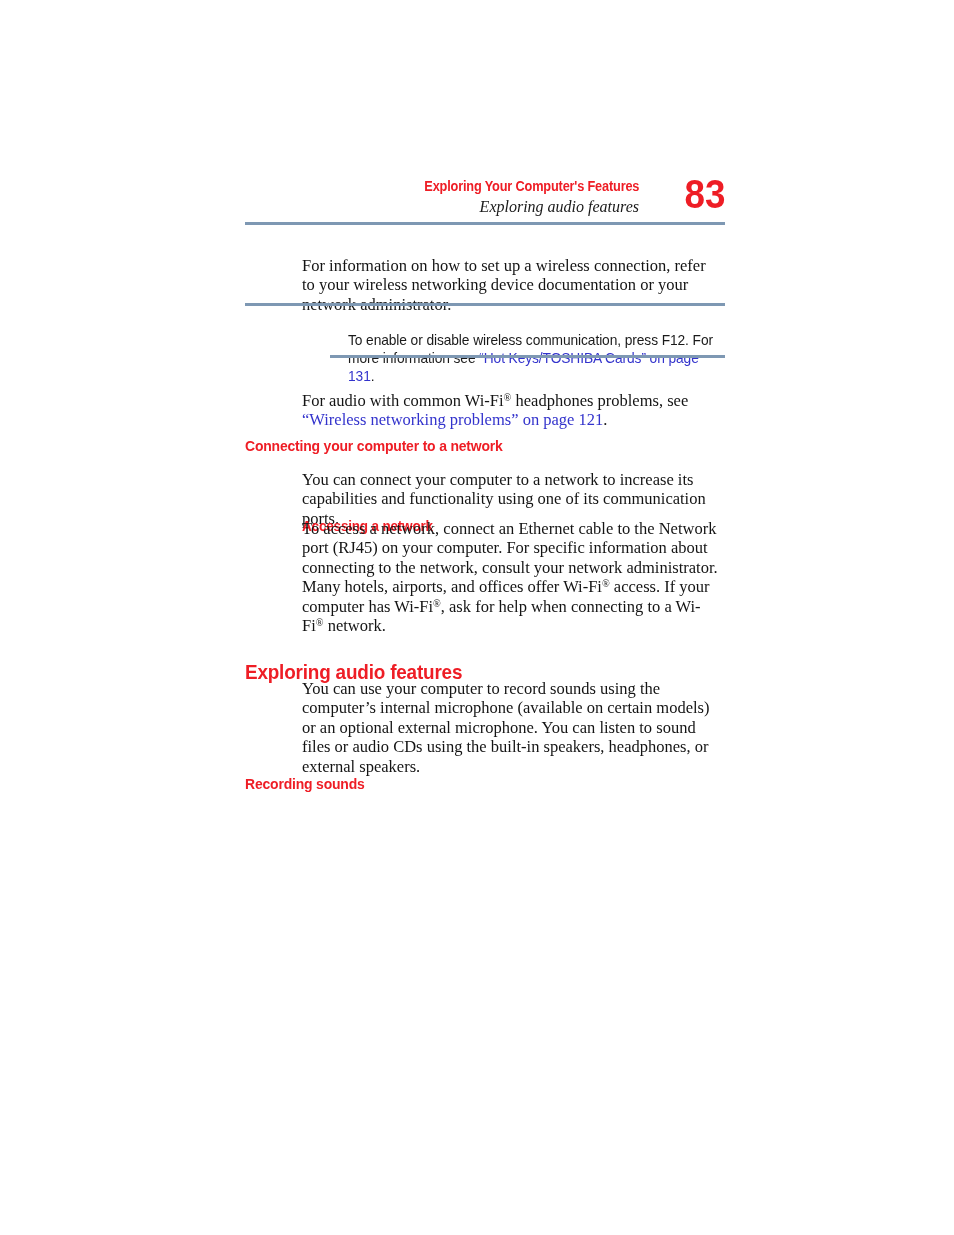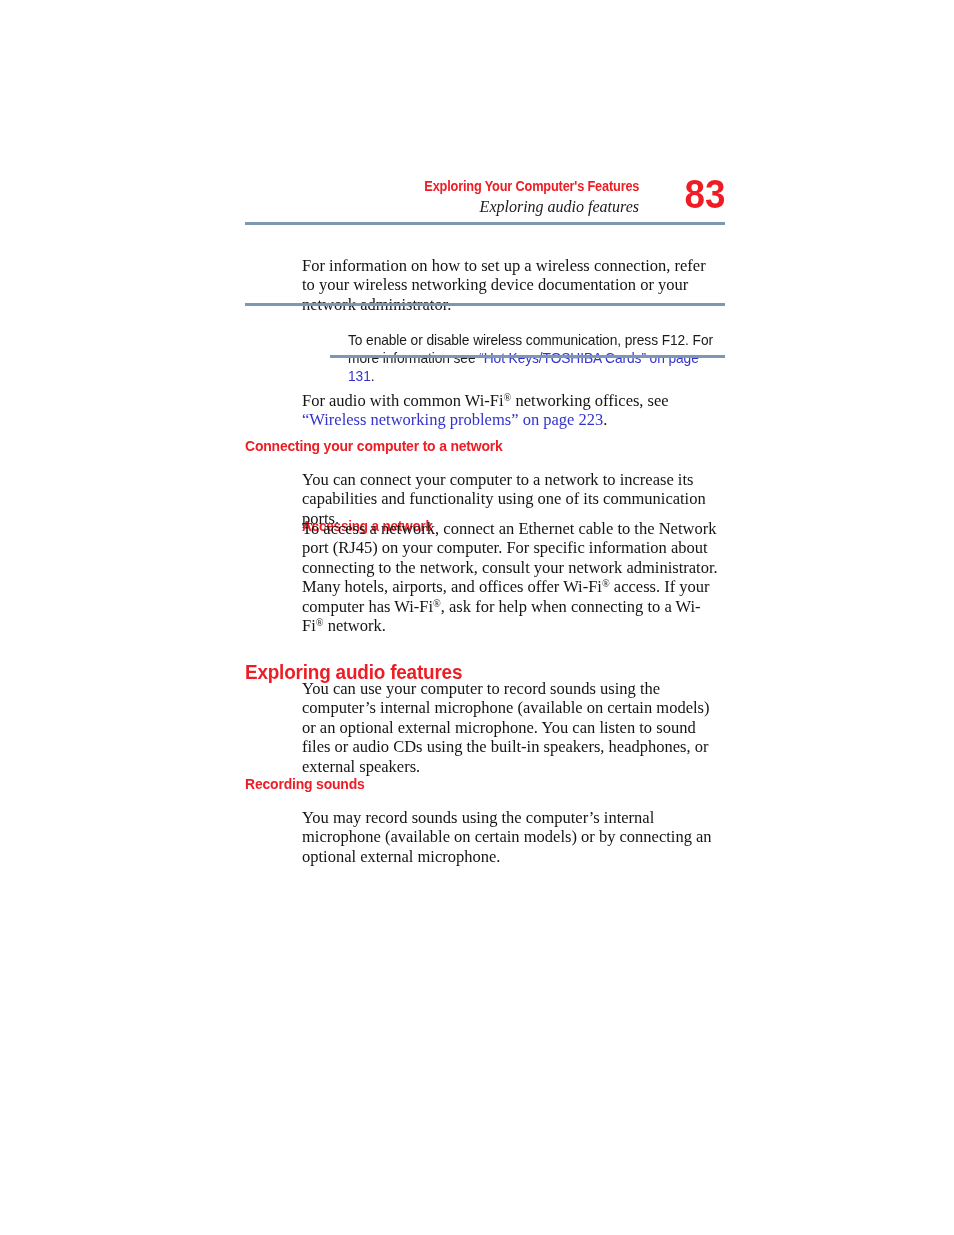--- a/index.html
+++ b/index.html
@@ -152,30 +152,29 @@
 
   <p class="body-par" id="par-wireless">For information on how to set up a wireless connection, refer to your wireless networking device documentation or your network administrator.</p>
 
   <div class="rule rule-note-t"></div>
   <p class="note-par" id="note-wireless">
     <span>To enable or disable wireless communication, press F12. For more information see </span><a class="link" href="#">“Hot Keys/TOSHIBA Cards” on page 131</a><span>.</span>
   </p>
   <div class="rule rule-note-b"></div>
 
   <p class="body-par" id="par-wifi-help">
-    <span>For audio with common Wi-Fi</span><sup class="reg">®</sup><span> networking offices, see </span><a class="link" href="#">“Wireless networking problems” on page 223</a><span>.</span>
+    <span>For audio with common Wi-Fi</span><sup class="reg">®</sup><span> headphones problems, see </span><a class="link" href="#">“Wireless networking problems” on page 121</a><span>.</span>
   </p>
 
   <h2 class="h2" id="head-connect">Connecting your computer to a network</h2>
   <p class="body-par" id="par-connect">You can connect your computer to a network to increase its capabilities and functionality using one of its communication ports.</p>
 
   <h3 class="h3" id="head-accessing">Accessing a network</h3>
   <p class="body-par" id="par-accessing">
     <span>To access a network, connect an Ethernet cable to the Network port (RJ45) on your computer. For specific information about connecting to the network, consult your network administrator. Many hotels, airports, and offices offer Wi-Fi</span><sup class="reg">®</sup><span> access. If your computer has Wi-Fi</span><sup class="reg">®</sup><span>, ask for help when connecting to a Wi-Fi</span><sup class="reg">®</sup><span> network.</span>
   </p>
 
   <h1 class="h1" id="head-audio">Exploring audio features</h1>
   <p class="body-par" id="par-audio">You can use your computer to record sounds using the computer’s internal microphone (available on certain models) or an optional external microphone. You can listen to sound files or audio CDs using the built-in speakers, headphones, or external speakers.</p>
 
   <h2 class="h2" id="head-recording">Recording sounds</h2>
-  <p class="body-par" id="par-recording">You may record sounds using the computer’s internal microphone (available on certain models) or by connecting an optional external microphone.</p>
 
 </div>
 
 </body></html>

